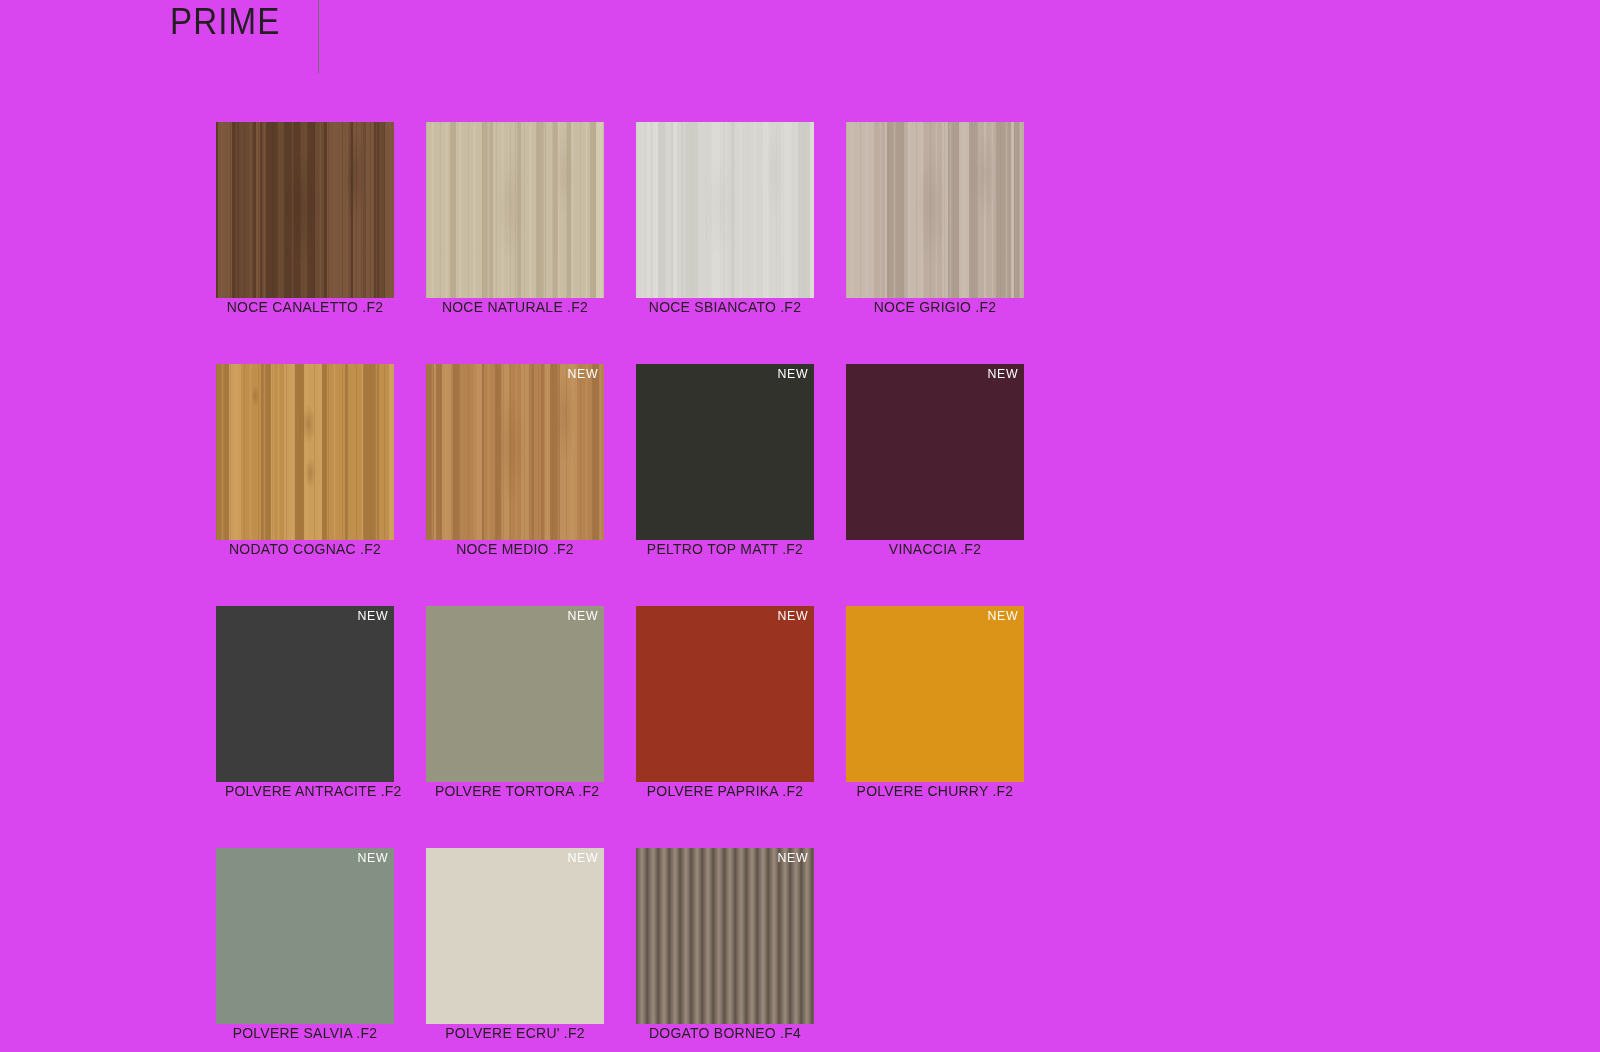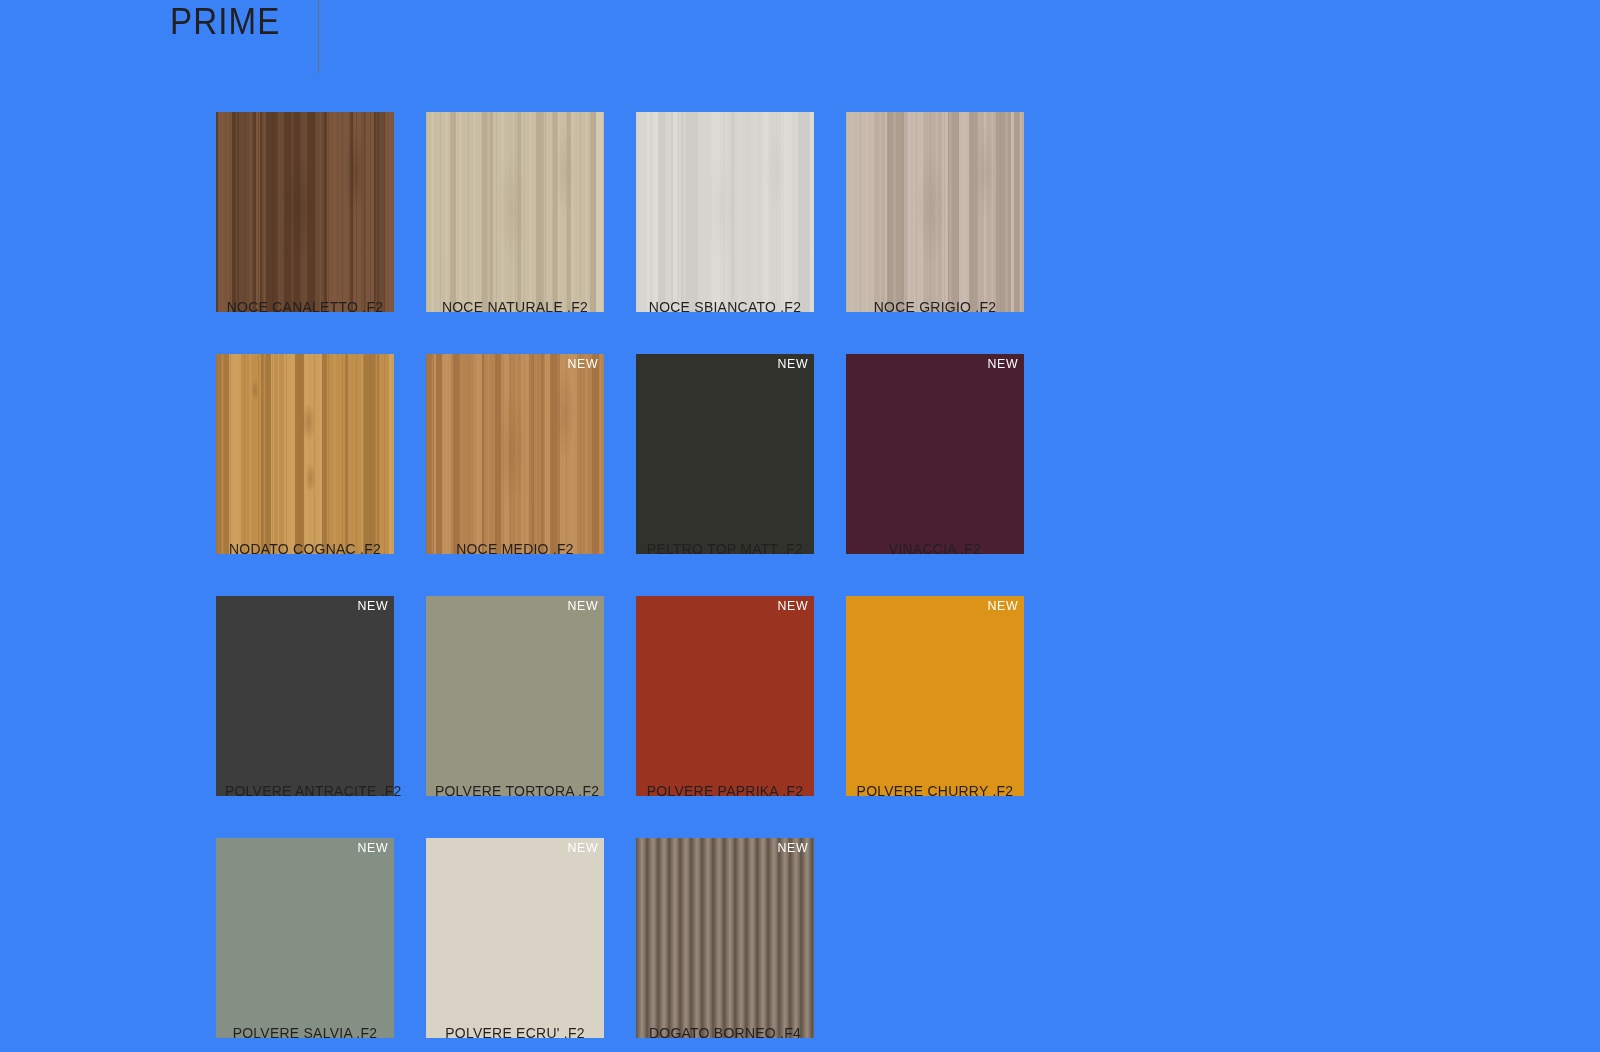--- a/index.html
+++ b/index.html
@@ -9,21 +9,21 @@
     height: 1052px;
     background: #ffffff;
     font-family: "Liberation Sans", sans-serif;
     overflow: hidden;
   }
 
   .page {
     position: relative;
     width: 1600px;
     height: 1052px;
-    background: #3b82f6;
+    background: #d946ef;
   }
 
   
   .header {
     position: absolute;
     left: 170px;
     top: 0px;
     height: 78px;
     display: flex;
     align-items: flex-start;
@@ -62,22 +62,23 @@
   .swatch-cell {
     width: 178px;
     height: 242px;
     position: relative;
     border-radius: 10px;
   }
 
   .swatch {
     position: relative;
     width: 178px;
-    height: 200px;
+    height: 176px;
     overflow: hidden;
+    margin-top: 10px;
   }
 
   .swatch-surface {
     position: absolute;
     inset: 0;
   }
 
   .badge-new {
     position: absolute;
     top: 2px;

